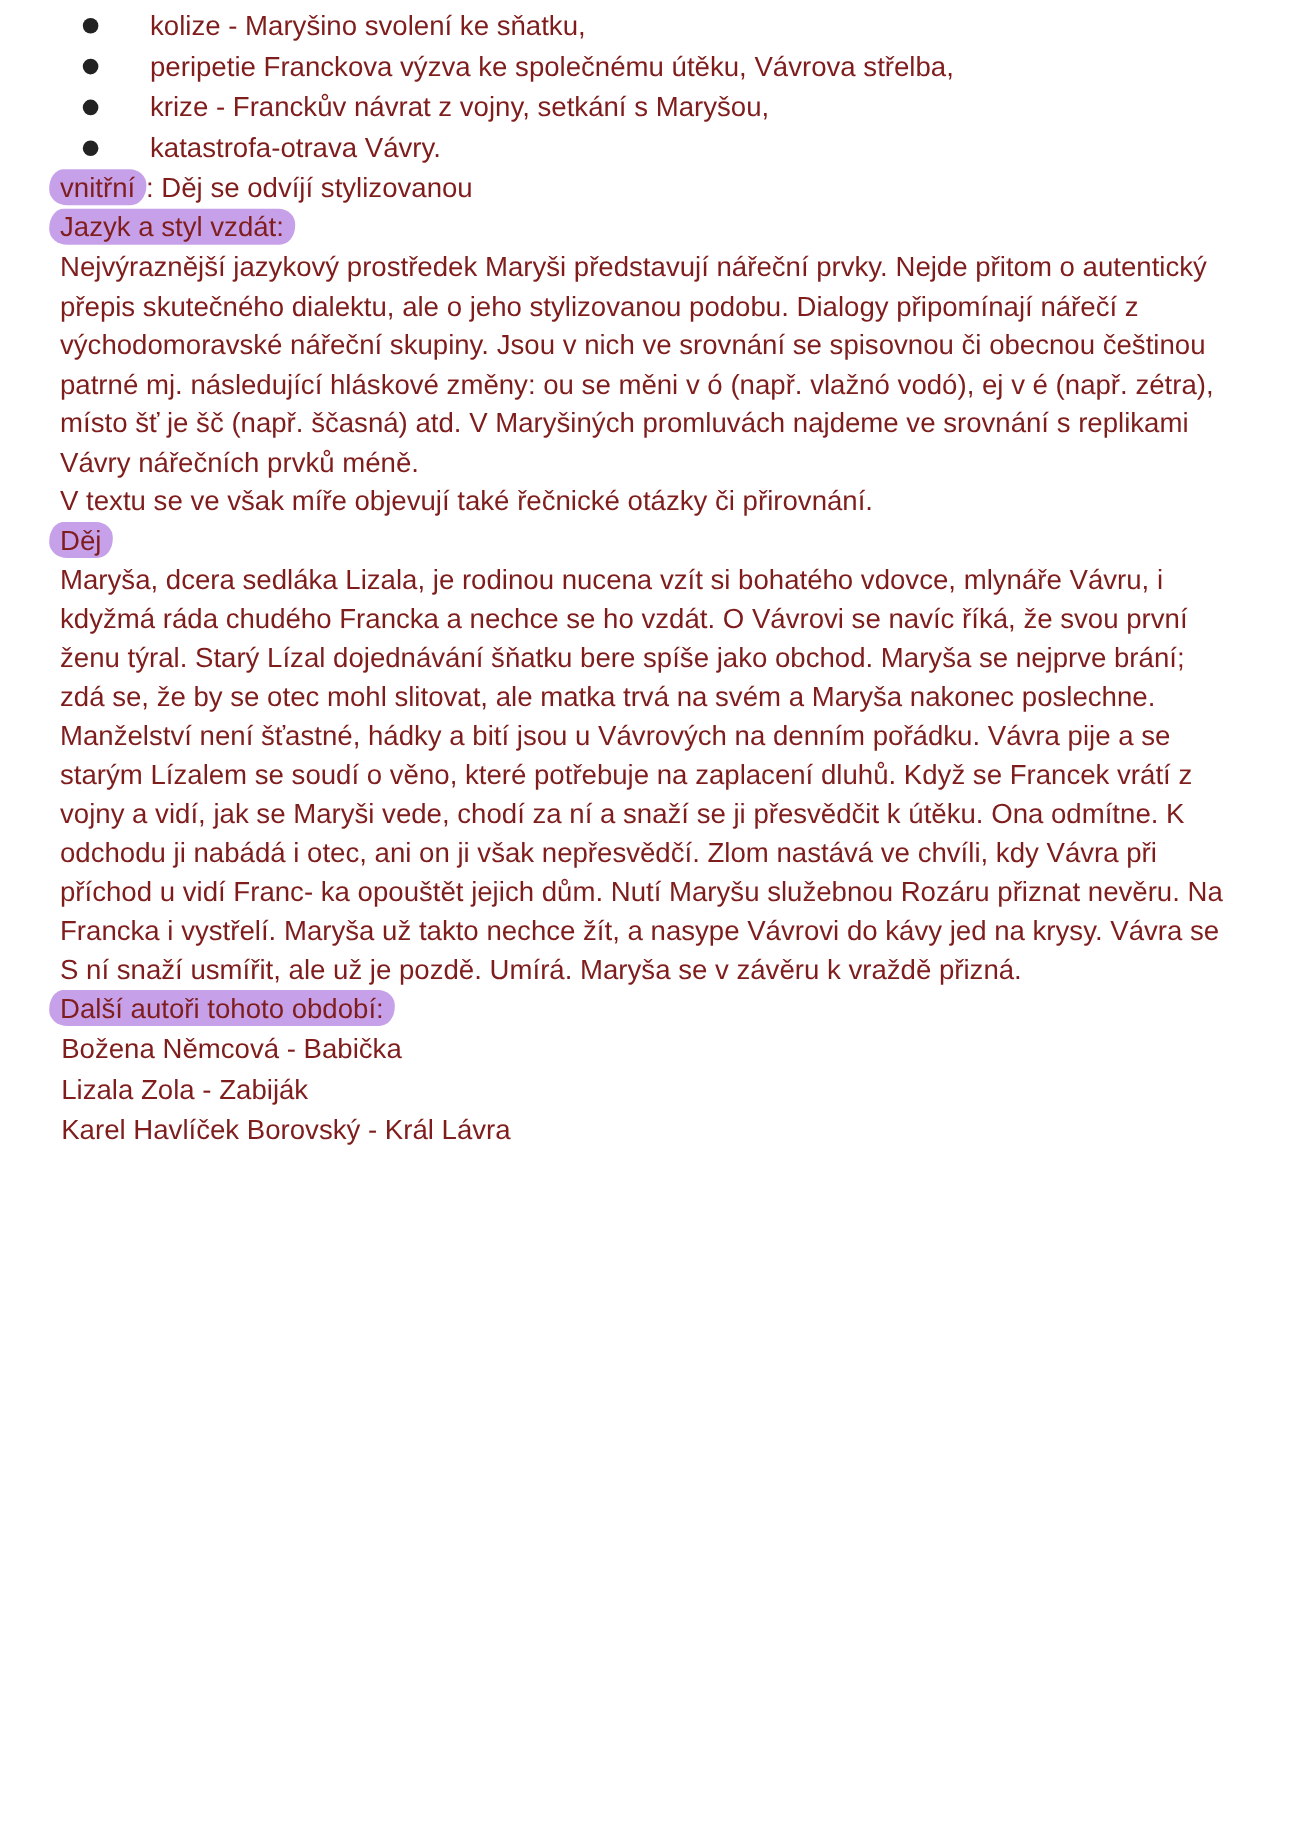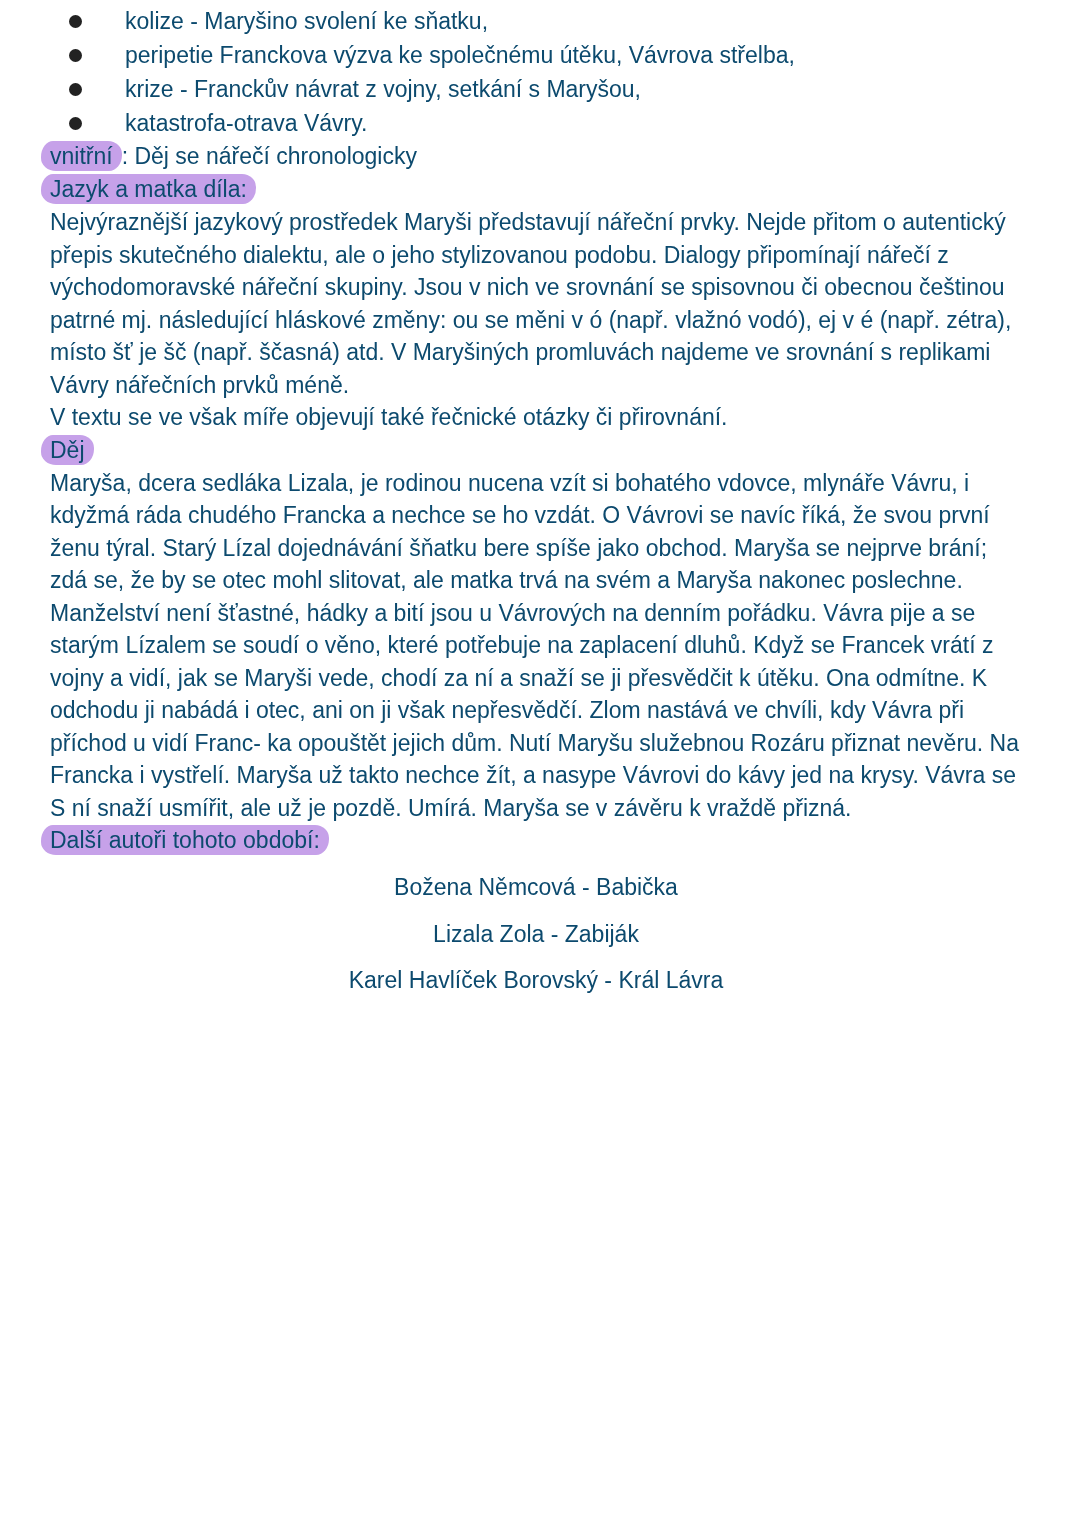--- a/index.html
+++ b/index.html
@@ -5,21 +5,21 @@
   html, body { margin: 0; padding: 0; background: #ffffff; }
   .page {
     position: relative;
     width: 1080px;
     height: 1526px;
     background: #ffffff;
     box-sizing: border-box;
     padding: 4px 58px 0 50px;
     font-family: "Liberation Sans", "DejaVu Sans", sans-serif;
     font-size: 23px;
-    color: #0c4a6e;
+    color: #7f1d1d;
     overflow: hidden;
   }
   ul.bullet-list {
     list-style: none;
     margin: 0;
     padding: 0;
   }
   ul.bullet-list li {
     position: relative;
     padding-left: 75px;
@@ -42,21 +42,21 @@
   .hl {
     background: #c6a1e9;
     border-radius: 12px 14px 13px 15px / 16px 13px 16px 13px;
     padding: 2px 9px 2px 9px;
     margin-left: -9px;
     box-decoration-break: clone;
     -webkit-box-decoration-break: clone;
   }
   .heading-dej { margin-top: 26px; }
   .heading-autori { margin-top: 33px; margin-bottom: 3px; }
-  .authors p { margin: 14px; line-height: 32.5px; text-align: center; }
+  .authors p { margin: 1px; line-height: 32.5px; }
 </style>
 </head>
 <body>
 
 <div class="page">
 
   <ul class="bullet-list">
     <li>
       <span class="bullet-dot"></span>
       <span>kolize - Maryšino svolení ke sňatku,</span>
@@ -68,23 +68,23 @@
     <li>
       <span class="bullet-dot"></span>
       <span>krize - Franckův návrat z vojny, setkání s Maryšou,</span>
     </li>
     <li>
       <span class="bullet-dot"></span>
       <span>katastrofa-otrava Vávry.</span>
     </li>
   </ul>
 
-  <p class="line"><span class="hl">vnitřní</span><span>: Děj se nářečí chronologicky</span></p>
+  <p class="line"><span class="hl">vnitřní</span><span>: Děj se odvíjí stylizovanou</span></p>
 
-  <p class="line"><span class="hl">Jazyk a matka díla:</span></p>
+  <p class="line"><span class="hl">Jazyk a styl vzdát:</span></p>
 
   <p class="para">Nejvýraznější jazykový prostředek Maryši představují nářeční prvky. Nejde přitom o autentický přepis skutečného dialektu, ale o jeho stylizovanou podobu. Dialogy připomínají nářečí z východomoravské nářeční skupiny. Jsou v nich ve srovnání se spisovnou či obecnou češtinou patrné mj. následující hláskové změny: ou se měni v ó (např. vlažnó vodó), ej v é (např. zétra), místo šť je šč (např. ščasná) atd. V Maryšiných promluvách najdeme ve srovnání s replikami Vávry nářečních prvků méně.</p>
   <p class="para">V textu se ve však míře objevují také řečnické otázky či přirovnání.</p>
 
   <p class="line heading-dej"><span class="hl">Děj</span></p>
 
   <p class="para">Maryša, dcera sedláka Lizala, je rodinou nucena vzít si bohatého vdovce, mlynáře Vávru, i kdyžmá ráda chudého Francka a nechce se ho vzdát. O Vávrovi se navíc říká, že svou první ženu týral. Starý Lízal dojednávání šňatku bere spíše jako obchod. Maryša se nejprve brání; zdá se, že by se otec mohl slitovat, ale matka trvá na svém a Maryša nakonec poslechne. Manželství není šťastné, hádky a bití jsou u Vávrových na denním pořádku. Vávra pije a se starým Lízalem se soudí o věno, které potřebuje na zaplacení dluhů. Když se Francek vrátí z vojny a vidí, jak se Maryši vede, chodí za ní a snaží se ji přesvědčit k útěku. Ona odmítne. K odchodu ji nabádá i otec, ani on ji však nepřesvědčí. Zlom nastává ve chvíli, kdy Vávra při příchod u vidí Franc- ka opouštět jejich dům. Nutí Maryšu služebnou Rozáru přiznat nevěru. Na Francka i vystřelí. Maryša už takto nechce žít, a nasype Vávrovi do kávy jed na krysy. Vávra se S ní snaží usmířit, ale už je pozdě. Umírá. Maryša se v závěru k vraždě přizná.</p>
 
   <p class="line heading-autori"><span class="hl">Další autoři tohoto období:</span></p>
 

